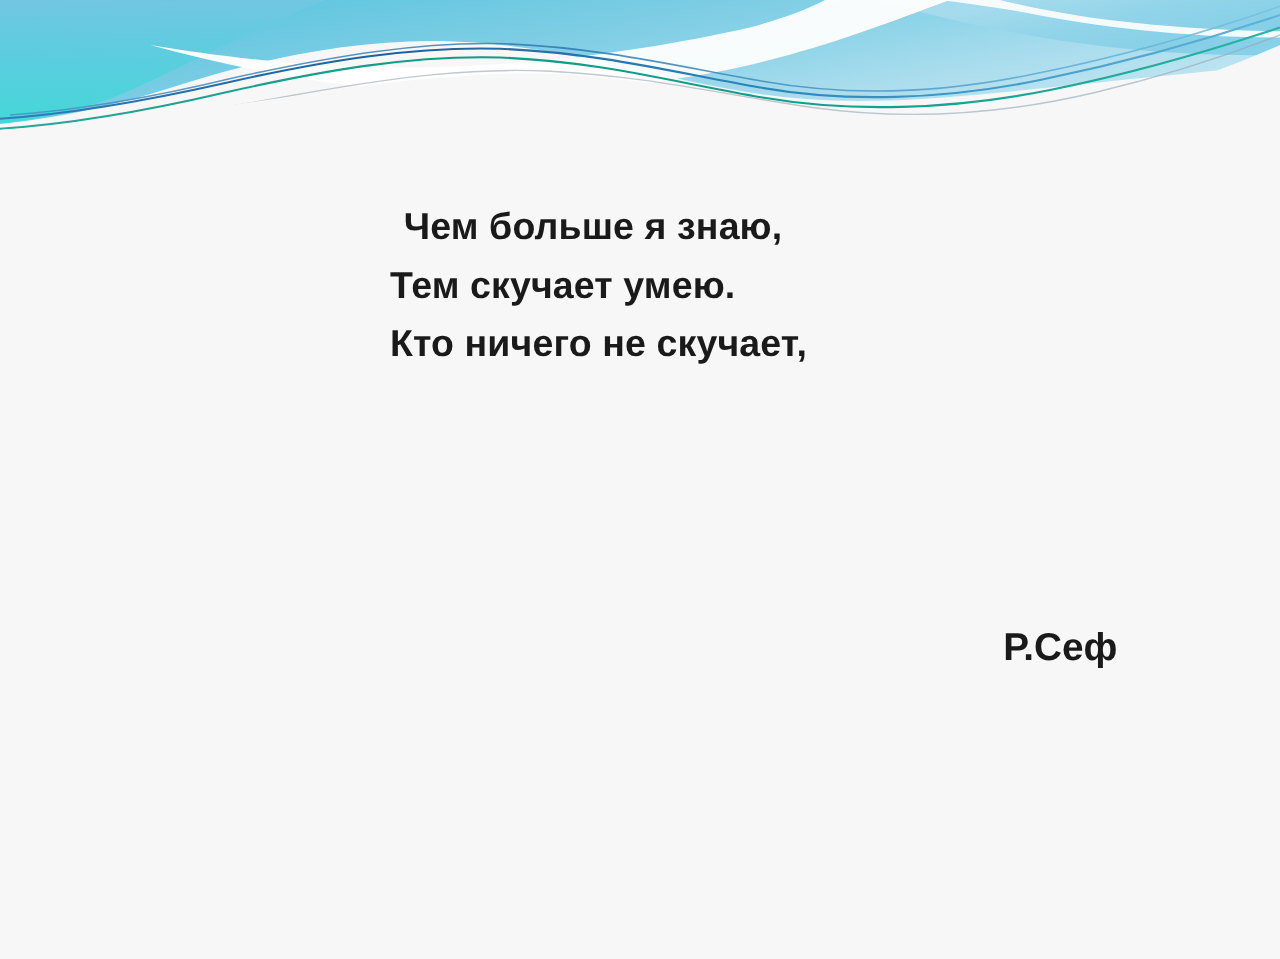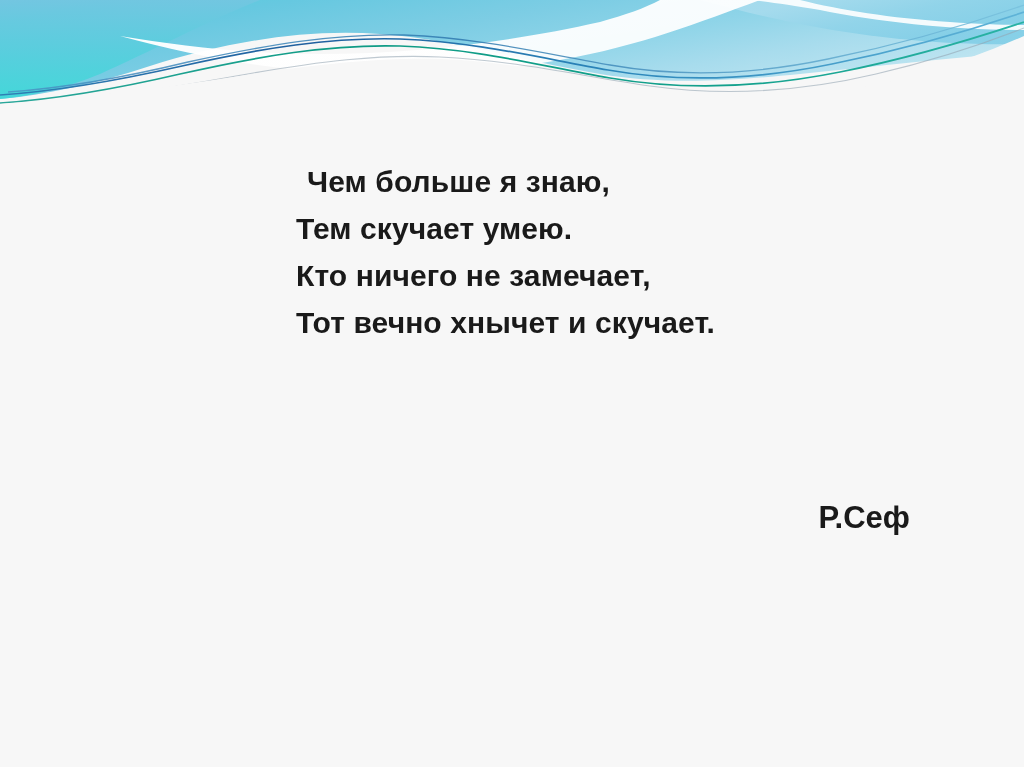--- a/index.html
+++ b/index.html
@@ -25,40 +25,40 @@
     left: 0;
     width: 1024px;
     height: 115px;
     pointer-events: none;
   }
   .slide-banner svg {
     display: block;
   }
   .poem-block {
     position: absolute;
-    left: 296px;
+    left: 312px;
     top: 158px;
     width: 660px;
   }
   .poem-line {
     display: block;
     font-family: "Liberation Sans", sans-serif;
     font-weight: bold;
     font-size: 30px;
     line-height: 47px;
     color: #1a1a1a;
     letter-spacing: 0.1px;
     white-space: pre;
   }
   .poem-line.indented {
     padding-left: 11px;
   }
   .author-line {
     position: absolute;
-    left: 296px;
+    left: 280px;
     top: 500px;
     width: 614px;
     text-align: right;
     font-family: "Liberation Sans", sans-serif;
     font-weight: bold;
     font-size: 31px;
     color: #1a1a1a;
     white-space: pre;
   }
 </style>
@@ -173,19 +173,18 @@
                C540,66 600,82 676,92
                C750,101 830,96 904,78
                C952,66 992,50 1024,36
                L1024,115 L0,115 Z" fill="#f7f7f7"></path>
     </svg>
   </div>
 
   <div class="poem-block">
     <span class="poem-line indented">Чем больше я знаю,</span>
     <span class="poem-line">Тем скучает умею.</span>
-    <span class="poem-line">Кто ничего не замечает,</span>
-    <span class="poem-line">Тот вечно хнычет и скучает.</span>
+    <span class="poem-line">Кто ничего не скучает,</span>
   </div>
 
   <div class="author-line">Р.Сеф</div>
 
 </div>
 
 </body></html>

